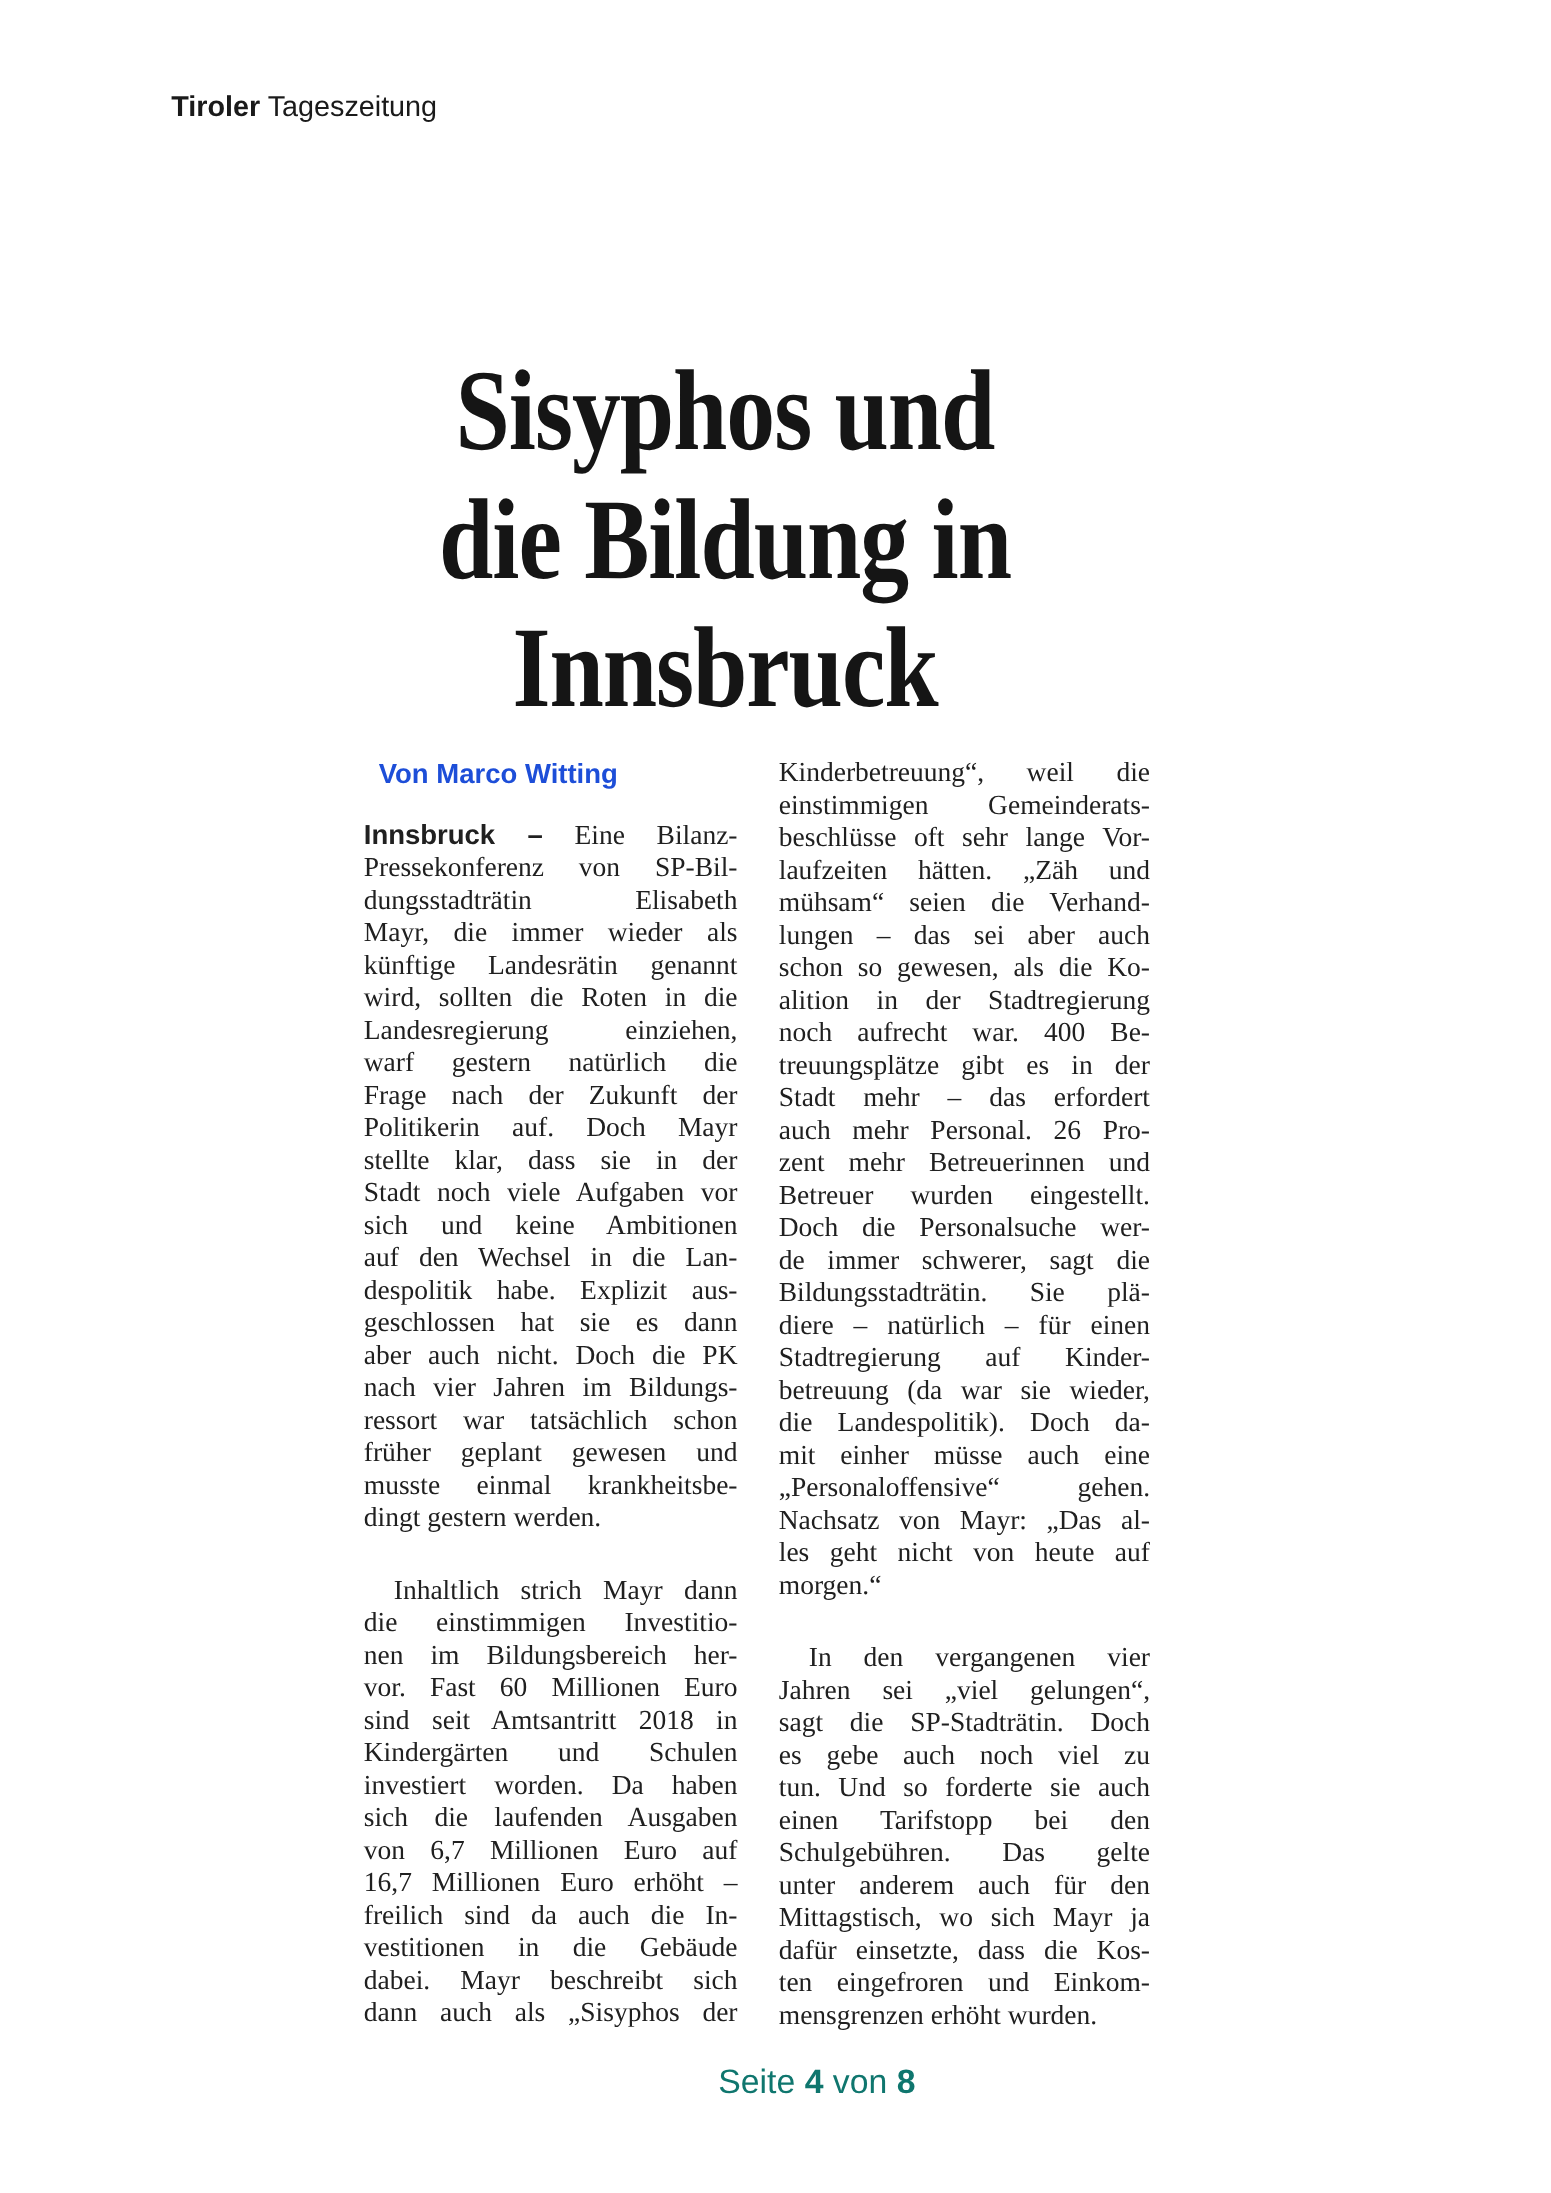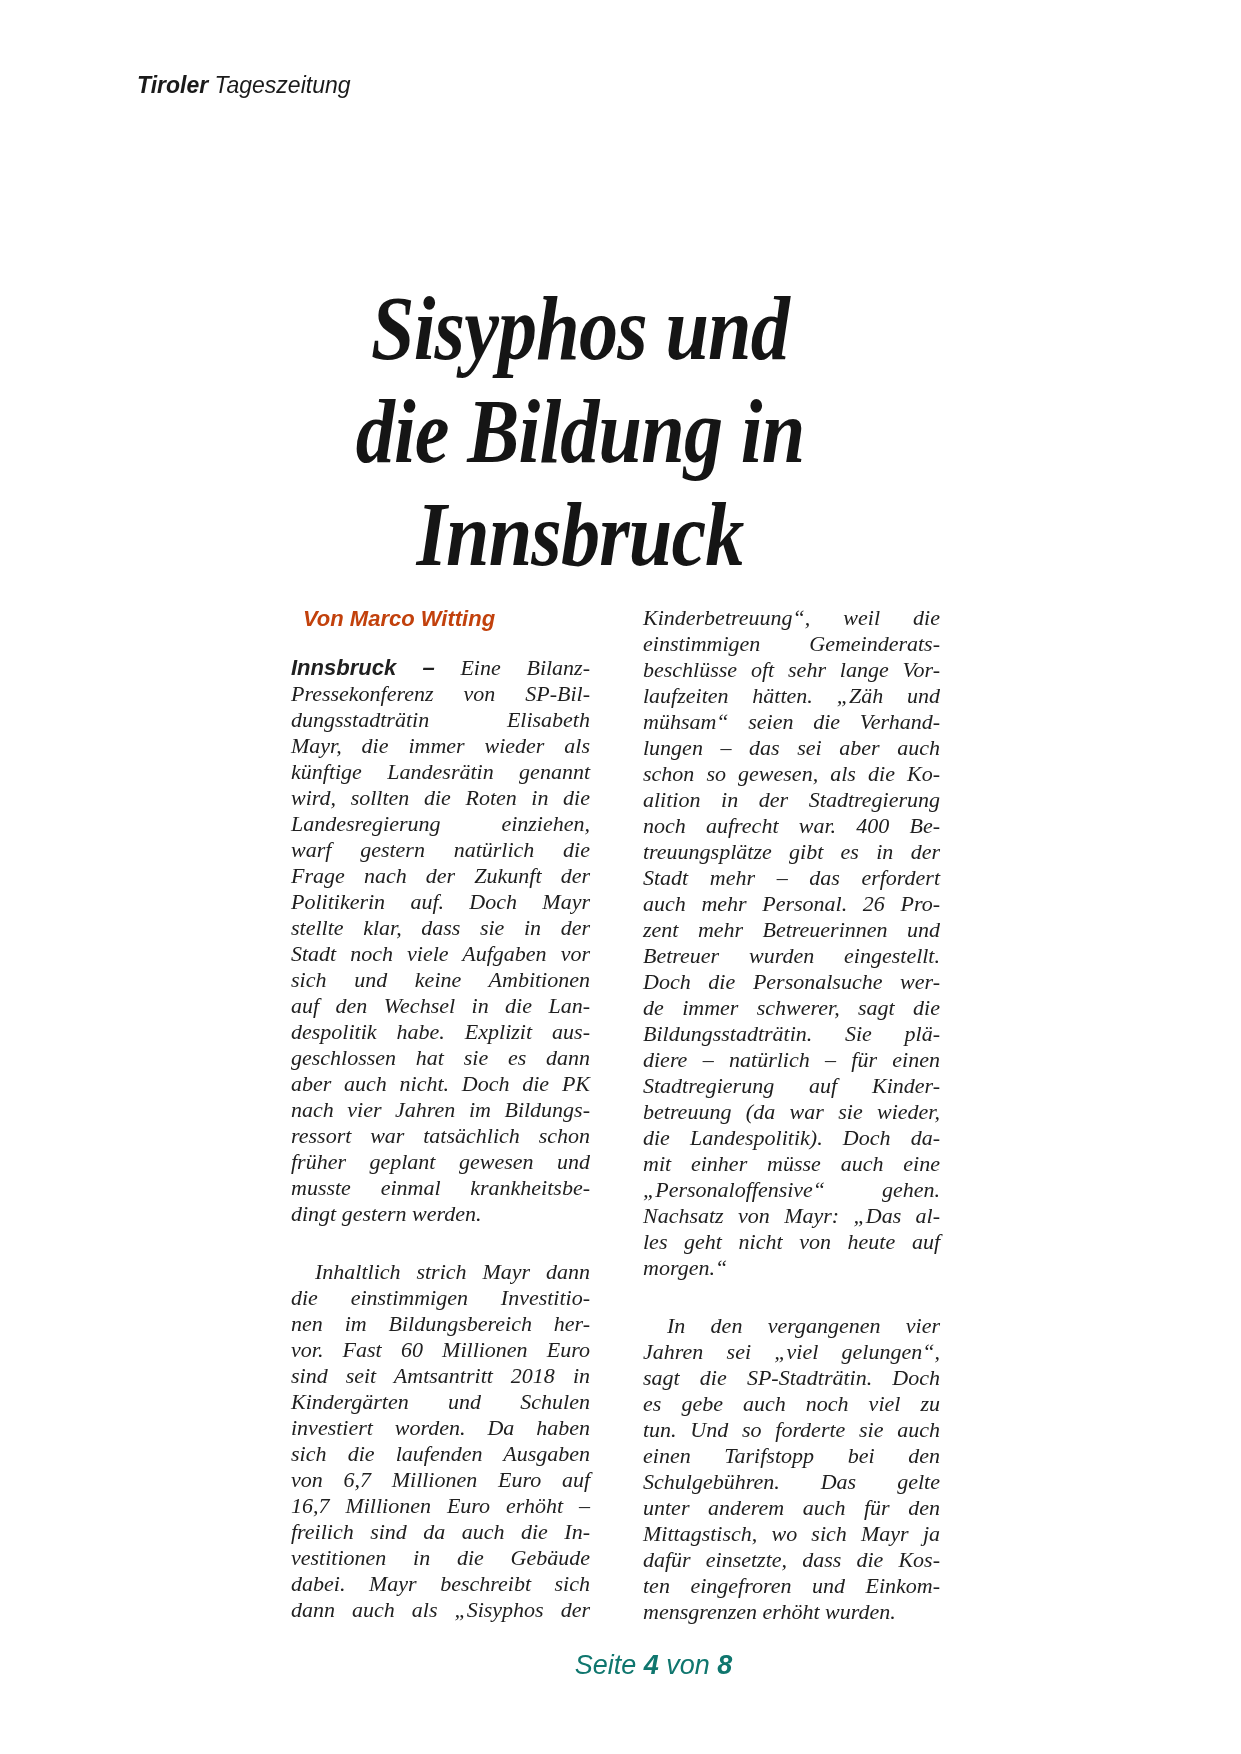--- a/index.html
+++ b/index.html
@@ -4,21 +4,20 @@
 <style>
   html, body { margin: 0; padding: 0; background: #ffffff; }
   .page {
     position: relative;
     width: 1241px;
     height: 1754px;
     background: #ffffff;
     font-family: "Liberation Serif", serif;
     color: #1f1f1f;
     overflow: hidden;
-    font-style: italic;
   }
   .masthead {
     position: absolute;
     left: 137px; top: 71px;
     font-family: "Liberation Sans", sans-serif;
     font-size: 23px; line-height: 28px;
     color: #1a1a1a;
   }
   .masthead .bold { font-weight: 700; }
   .refline {
@@ -43,30 +42,30 @@
     color: #151515;
     transform: scaleX(0.85);
     transform-origin: 50% 0;
   }
   .byline {
     position: absolute;
     left: 303px; top: 606px;
     font-family: "Liberation Sans", sans-serif;
     font-weight: 700;
     font-size: 22px; line-height: 26px;
-    color: #c2410c;
+    color: #1d4ed8;
   }
   .col {
     position: absolute;
     font-size: 22px;
     line-height: 26px;
     color: #202020;
   }
   .col-left  { left: 291px; top: 655px; width: 299px; }
-  .col-right { left: 643px; top: 605px; width: 297px; }
+  .col-right { left: 623px; top: 605px; width: 297px; }
   .line {
     text-align: justify;
     text-align-last: justify;
     white-space: normal;
     height: 26px;
     overflow: visible;
   }
   .line.endline { text-align-last: left; }
   .line.indent { text-indent: 24px; margin-top: 32px; }
   .lead {

